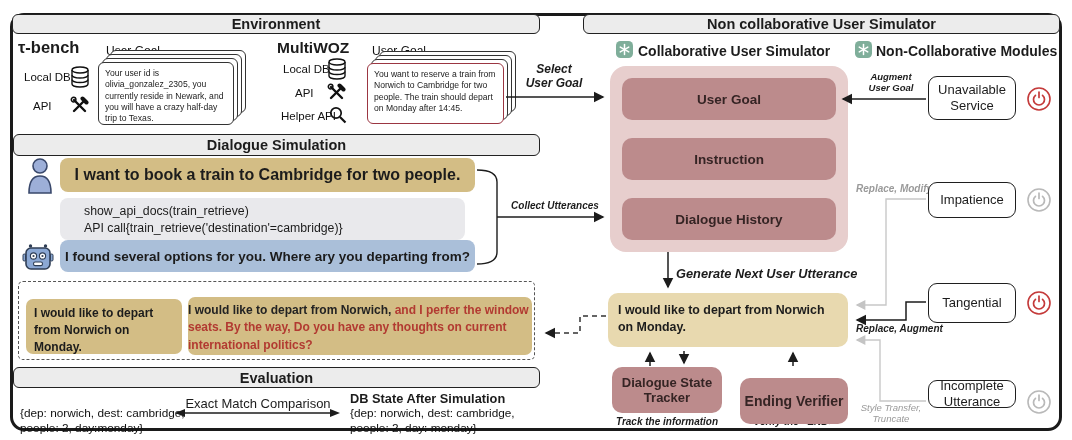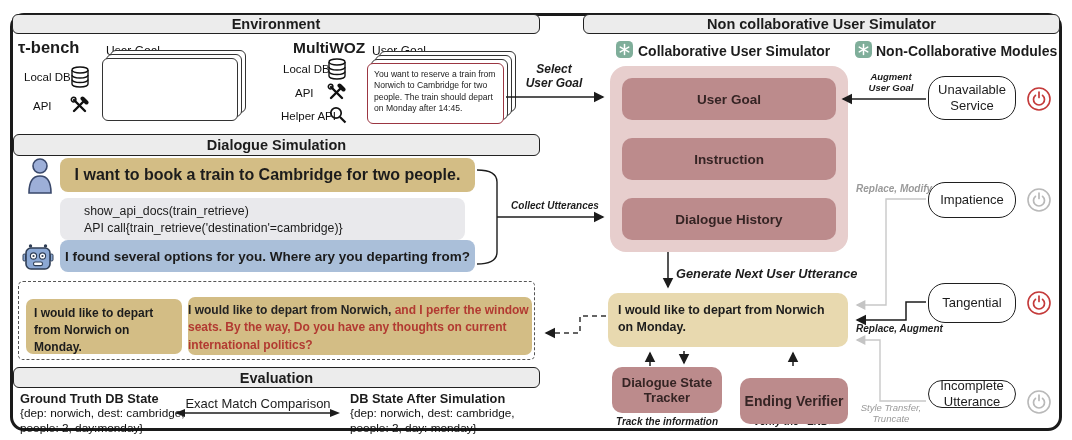--- a/index.html
+++ b/index.html
@@ -28,21 +28,21 @@
   .prl{white-space:pre-line;}
   .dashbox{border:1.6px dashed #555;border-radius:5px;background:#fff;z-index:1;}
   .varlabel{font-size:12px;font-weight:700;}
   .varbox{background:var(--tan,#d3bd85);border-radius:7px;font-weight:700;z-index:2;}
   .pinkwrap{background:var(--pink-light,#e7cecd);border-radius:16px;z-index:1;}
   .pinkbox{background:var(--pink-dark,#bc8b8c);border-radius:10px;display:flex;
            align-items:center;justify-content:center;font-weight:700;
            font-size:13.5px;color:#352424;z-index:2;}
   .utter{background:var(--utter,#e8d9af);border-radius:10px;font-weight:700;
          font-size:12.4px;line-height:17px;padding:9px 10px;z-index:2;}
-  .modbox{background:#fff;border:1.6px solid #1f1f1f;border-radius:17px;display:flex;
+  .modbox{background:#fff;border:1.6px solid #1f1f1f;border-radius:9px;display:flex;
           align-items:center;justify-content:center;text-align:center;
           font-size:13px;font-weight:500;line-height:1.25;z-index:2;}
   .caption{font-style:italic;font-weight:700;font-size:10px;text-align:center;}
   .simtitle{font-weight:700;font-size:14px;}
   .graylbl{color:#9a9a9a;}
   .mod-active{color:var(--red-active,#c43a3a);}
   .mod-inactive{color:var(--gray-inactive,#b9b9b9);}
   .statetxt{font-size:11.8px;line-height:1.3;color:#111;}
   .evl-lbl{font-size:12.8px;font-weight:600;}
   svg.overlay{position:absolute;left:0;top:0;z-index:7;pointer-events:none;}
@@ -86,22 +86,25 @@
           <line x1="15" y1="4" x2="4" y2="15" stroke-width="2.4"></line>
           <line x1="12.5" y1="2.5" x2="16.5" y2="6.5" stroke-width="4"></line>
           <circle cx="3.6" cy="3.6" r="2.3" fill="none" stroke-width="1.5"></circle>
         </g>
       </svg>
   </div>
 
   <div class="abs card" style="left:110px;top:50px;width:136px;height:63px;"></div>
   <div class="abs card" style="left:106px;top:54px;width:136px;height:63px;"></div>
   <div class="abs card" style="left:102px;top:58px;width:136px;height:63px;"></div>
-
-  <div class="abs mwoz" style="left:277px;top:39px;margin-left:16px;">MultiWOZ</div>
+  <div class="abs card" style="left:98px;top:62px;width:136px;height:63px;z-index:2;">
+    <div class="cardtext">Your user id is olivia_gonzalez_2305, you currently reside in Newark, and you will have a crazy half-day trip to Texas.</div>
+  </div>
+
+  <div class="abs mwoz" style="left:277px;top:39px;">MultiWOZ</div>
   <div class="abs lbl" style="left:283px;top:63px;">Local DB</div>
   <div class="abs icon" style="left:327px;top:58px;">
     <svg width="20" height="22">
         <path d="M2,4 L2,18 A8,3 0 0 0 18,18 L18,4" fill="#fff" stroke="#111" stroke-width="1.4"></path>
         <path d="M2,9 A8,3 0 0 0 18,9 M2,13.5 A8,3 0 0 0 18,13.5" fill="none" stroke="#111" stroke-width="1.3"></path>
         <ellipse cx="10" cy="4" rx="8" ry="3" fill="#fff" stroke="#111" stroke-width="1.4"></ellipse>
       </svg>
   </div>
   <div class="abs lbl" style="left:295px;top:87px;">API</div>
   <div class="abs icon" style="left:327px;top:83px;">
@@ -168,21 +171,20 @@
   <div class="abs dashbox" style="left:18px;top:281px;width:517px;height:79px;"></div>
   <div class="abs varlabel" style="left:32px;top:284px;color:var(--green-label,#3f7d50);">Collaborative</div>
   <div class="abs varbox" style="left:26px;top:299px;width:156px;height:55px;padding:6px 8px;font-size:12px;line-height:1.4;">
     <span>I would like to depart from Norwich on Monday.</span>
   </div>
   <div class="abs varlabel" style="left:194px;top:284px;color:var(--crimson-label,#ab3049);">Unavailable Service + Tangential</div>
   <div class="abs varbox" style="left:188px;top:297px;width:344px;height:58px;padding:5px 0;font-size:12px;line-height:1.44;">
     <span style="color:#232323;">I would like to depart from Norwich,</span><span style="color:var(--red-text,#b23a31);"> and I perfer the window seats. By the way, Do you have any thoughts on current international politics?</span>
   </div>
 
-  <div class="abs evl-lbl" style="left:20px;top:391px;">Ground Truth DB State</div>
   <div class="abs statetxt prl" style="left:20px;top:406px;">{dep: norwich, dest: cambridge,
 people: 2, day:monday}</div>
   <div class="abs" style="left:168px;top:396px;width:180px;text-align:center;font-size:13px;">Exact Match Comparison</div>
   <div class="abs evl-lbl" style="left:350px;top:391px;">DB State After Simulation</div>
   <div class="abs statetxt prl" style="left:350px;top:406px;">{dep: norwich, dest: cambridge,
 people: 2, day: monday}</div>
 
   <div class="abs icon" style="left:616px;top:41px;">
     <svg width="17" height="17">
         <rect width="17" height="17" rx="4.5" fill="#7fae9a"></rect>

